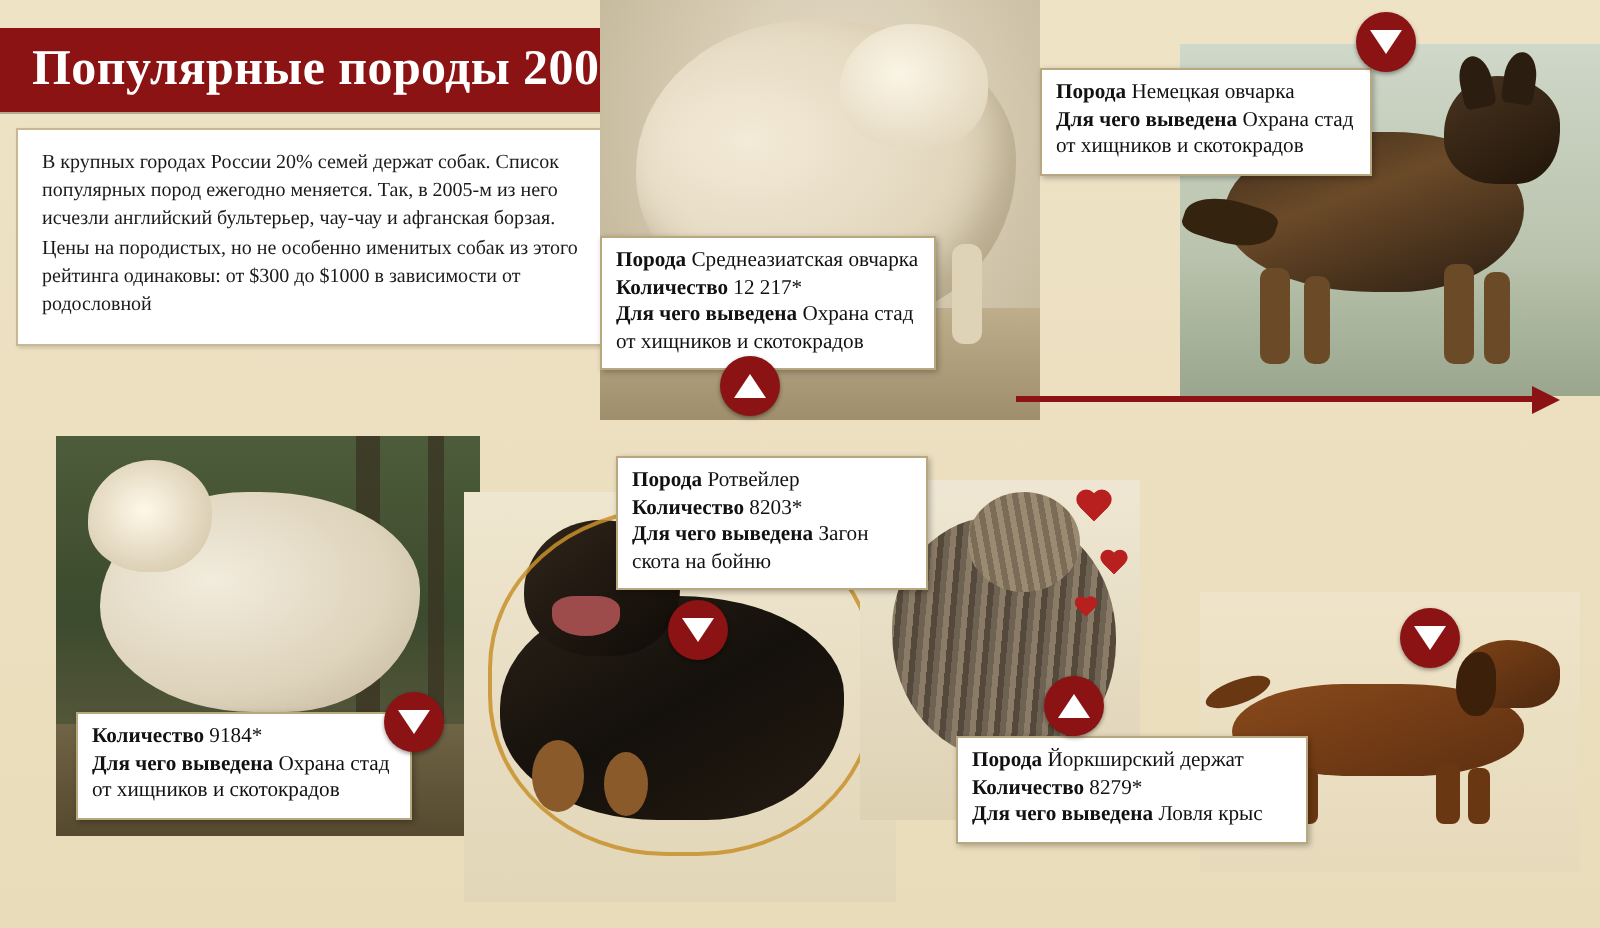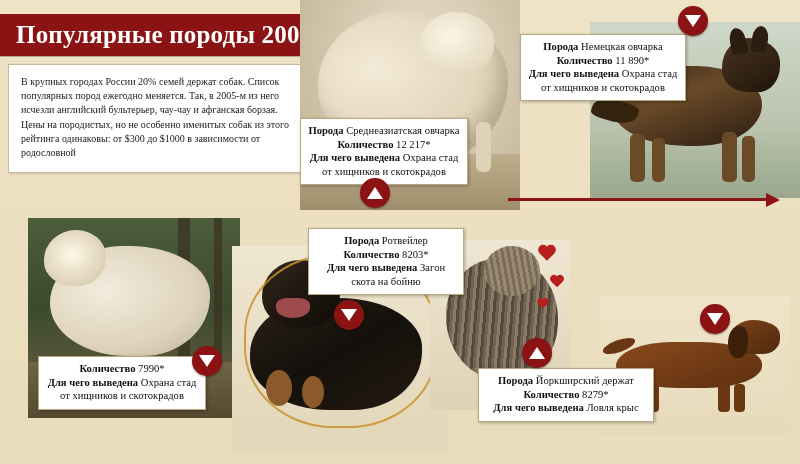--- a/index.html
+++ b/index.html
@@ -198,21 +198,21 @@
   }
 
   
   .card{
     position:absolute;background:#fff;border:1px solid #b9a87f;
     box-shadow:1px 1px 3px rgba(0,0,0,.28);
     padding:5px 7px 6px 7px;
     font-family:"Liberation Serif", serif;
     font-size:10.6px;line-height:1.28;color:#111;
   }
-  .card .row{margin:0;text-align:center;}
+  .card .row{margin:0;}
   .card b{font-weight:bold;}
   .marker{
     position:absolute;width:30px;height:30px;border-radius:50%;
     background:#8c1313;display:flex;align-items:center;justify-content:center;
     box-shadow:0 1px 2px rgba(0,0,0,.4);
   }
   .marker i{
     display:block;width:0;height:0;
     border-left:8px solid transparent;border-right:8px solid transparent;
     border-top:12px solid #fff;
@@ -308,24 +308,20 @@
 
   <div class="arrow-line"></div>
   <div class="arrow-head"></div>
 
   <div class="card c-gsd">
     <p class="row">
       <b>Порода</b>
       <span>Немецкая овчарка</span>
     </p>
     <p class="row">
-      <b>Количество</b>
-      <span>11 890*</span>
-    </p>
-    <p class="row">
       <b>Для чего выведена</b>
       <span>Охрана стад от хищников и скотокрадов</span>
     </p>
   </div>
   <div class="marker m-gsd">
       <i></i>
     </div>
 
   <div class="card c-asia">
     <p class="row">
@@ -363,21 +359,21 @@
       <i></i>
     </div>
 
   <div class="marker m-dachs">
       <i></i>
     </div>
 
   <div class="card c-cauc">
     <p class="row">
       <b>Количество</b>
-      <span>7990*</span>
+      <span>9184*</span>
     </p>
     <p class="row">
       <b>Для чего выведена</b>
       <span>Охрана стад от хищников и скотокрадов</span>
     </p>
   </div>
   <div class="marker m-cauc">
       <i></i>
     </div>
 

